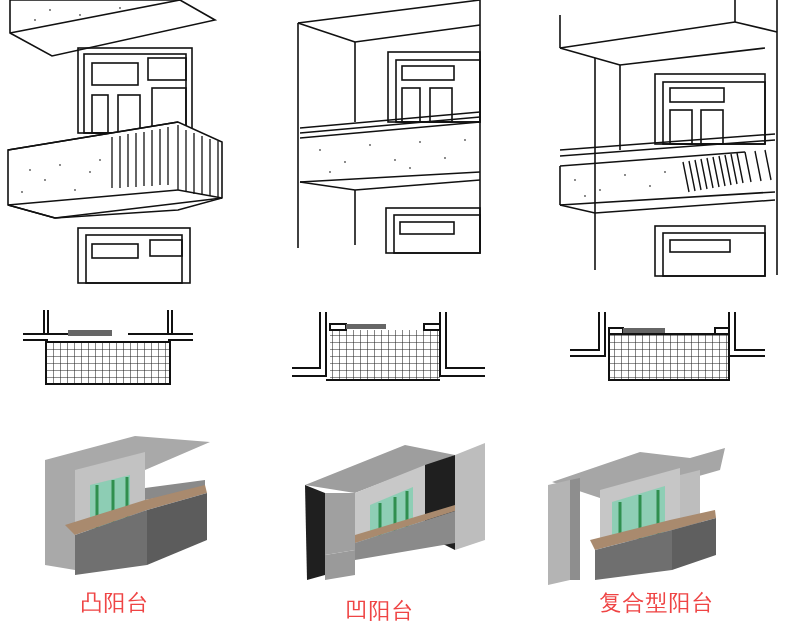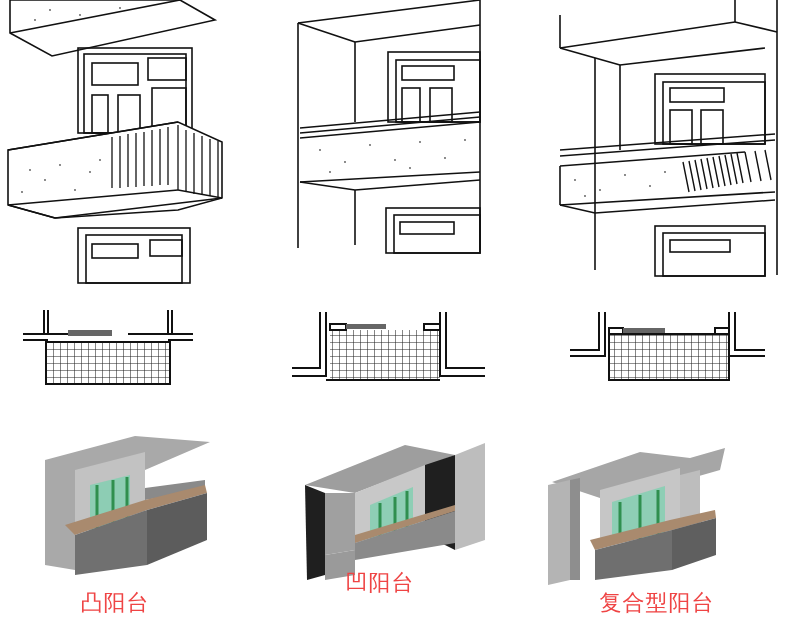--- a/index.html
+++ b/index.html
@@ -268,14 +268,14 @@
     <polygon points="140,35 160,30 160,90 140,95" fill="#bdbdbd"></polygon>
     <polygon points="8,45 30,40 30,140 8,145" fill="#b4b4b4"></polygon>
     <polygon points="30,40 40,38 40,140 30,140" fill="#8e8e8e"></polygon>
     <polygon points="50,100 130,80 175,70 176,78 132,90 55,110" fill="#a98a6e"></polygon>
     <polygon points="55,110 132,90 132,130 55,140" fill="#6f6f6f"></polygon>
     <polygon points="132,90 176,78 176,115 132,130" fill="#5f5f5f"></polygon>
   </svg>
 </div>
 
 <div class="caption" style="left:70px;top:588px;width:90px;">凸阳台</div>
-<div class="caption" style="left:335px;top:568px;width:90px;">凹阳台</div>
+<div class="caption" style="left:335px;top:596px;width:90px;">凹阳台</div>
 <div class="caption" style="left:587px;top:588px;width:140px;">复合型阳台</div>
 
 </body></html>

